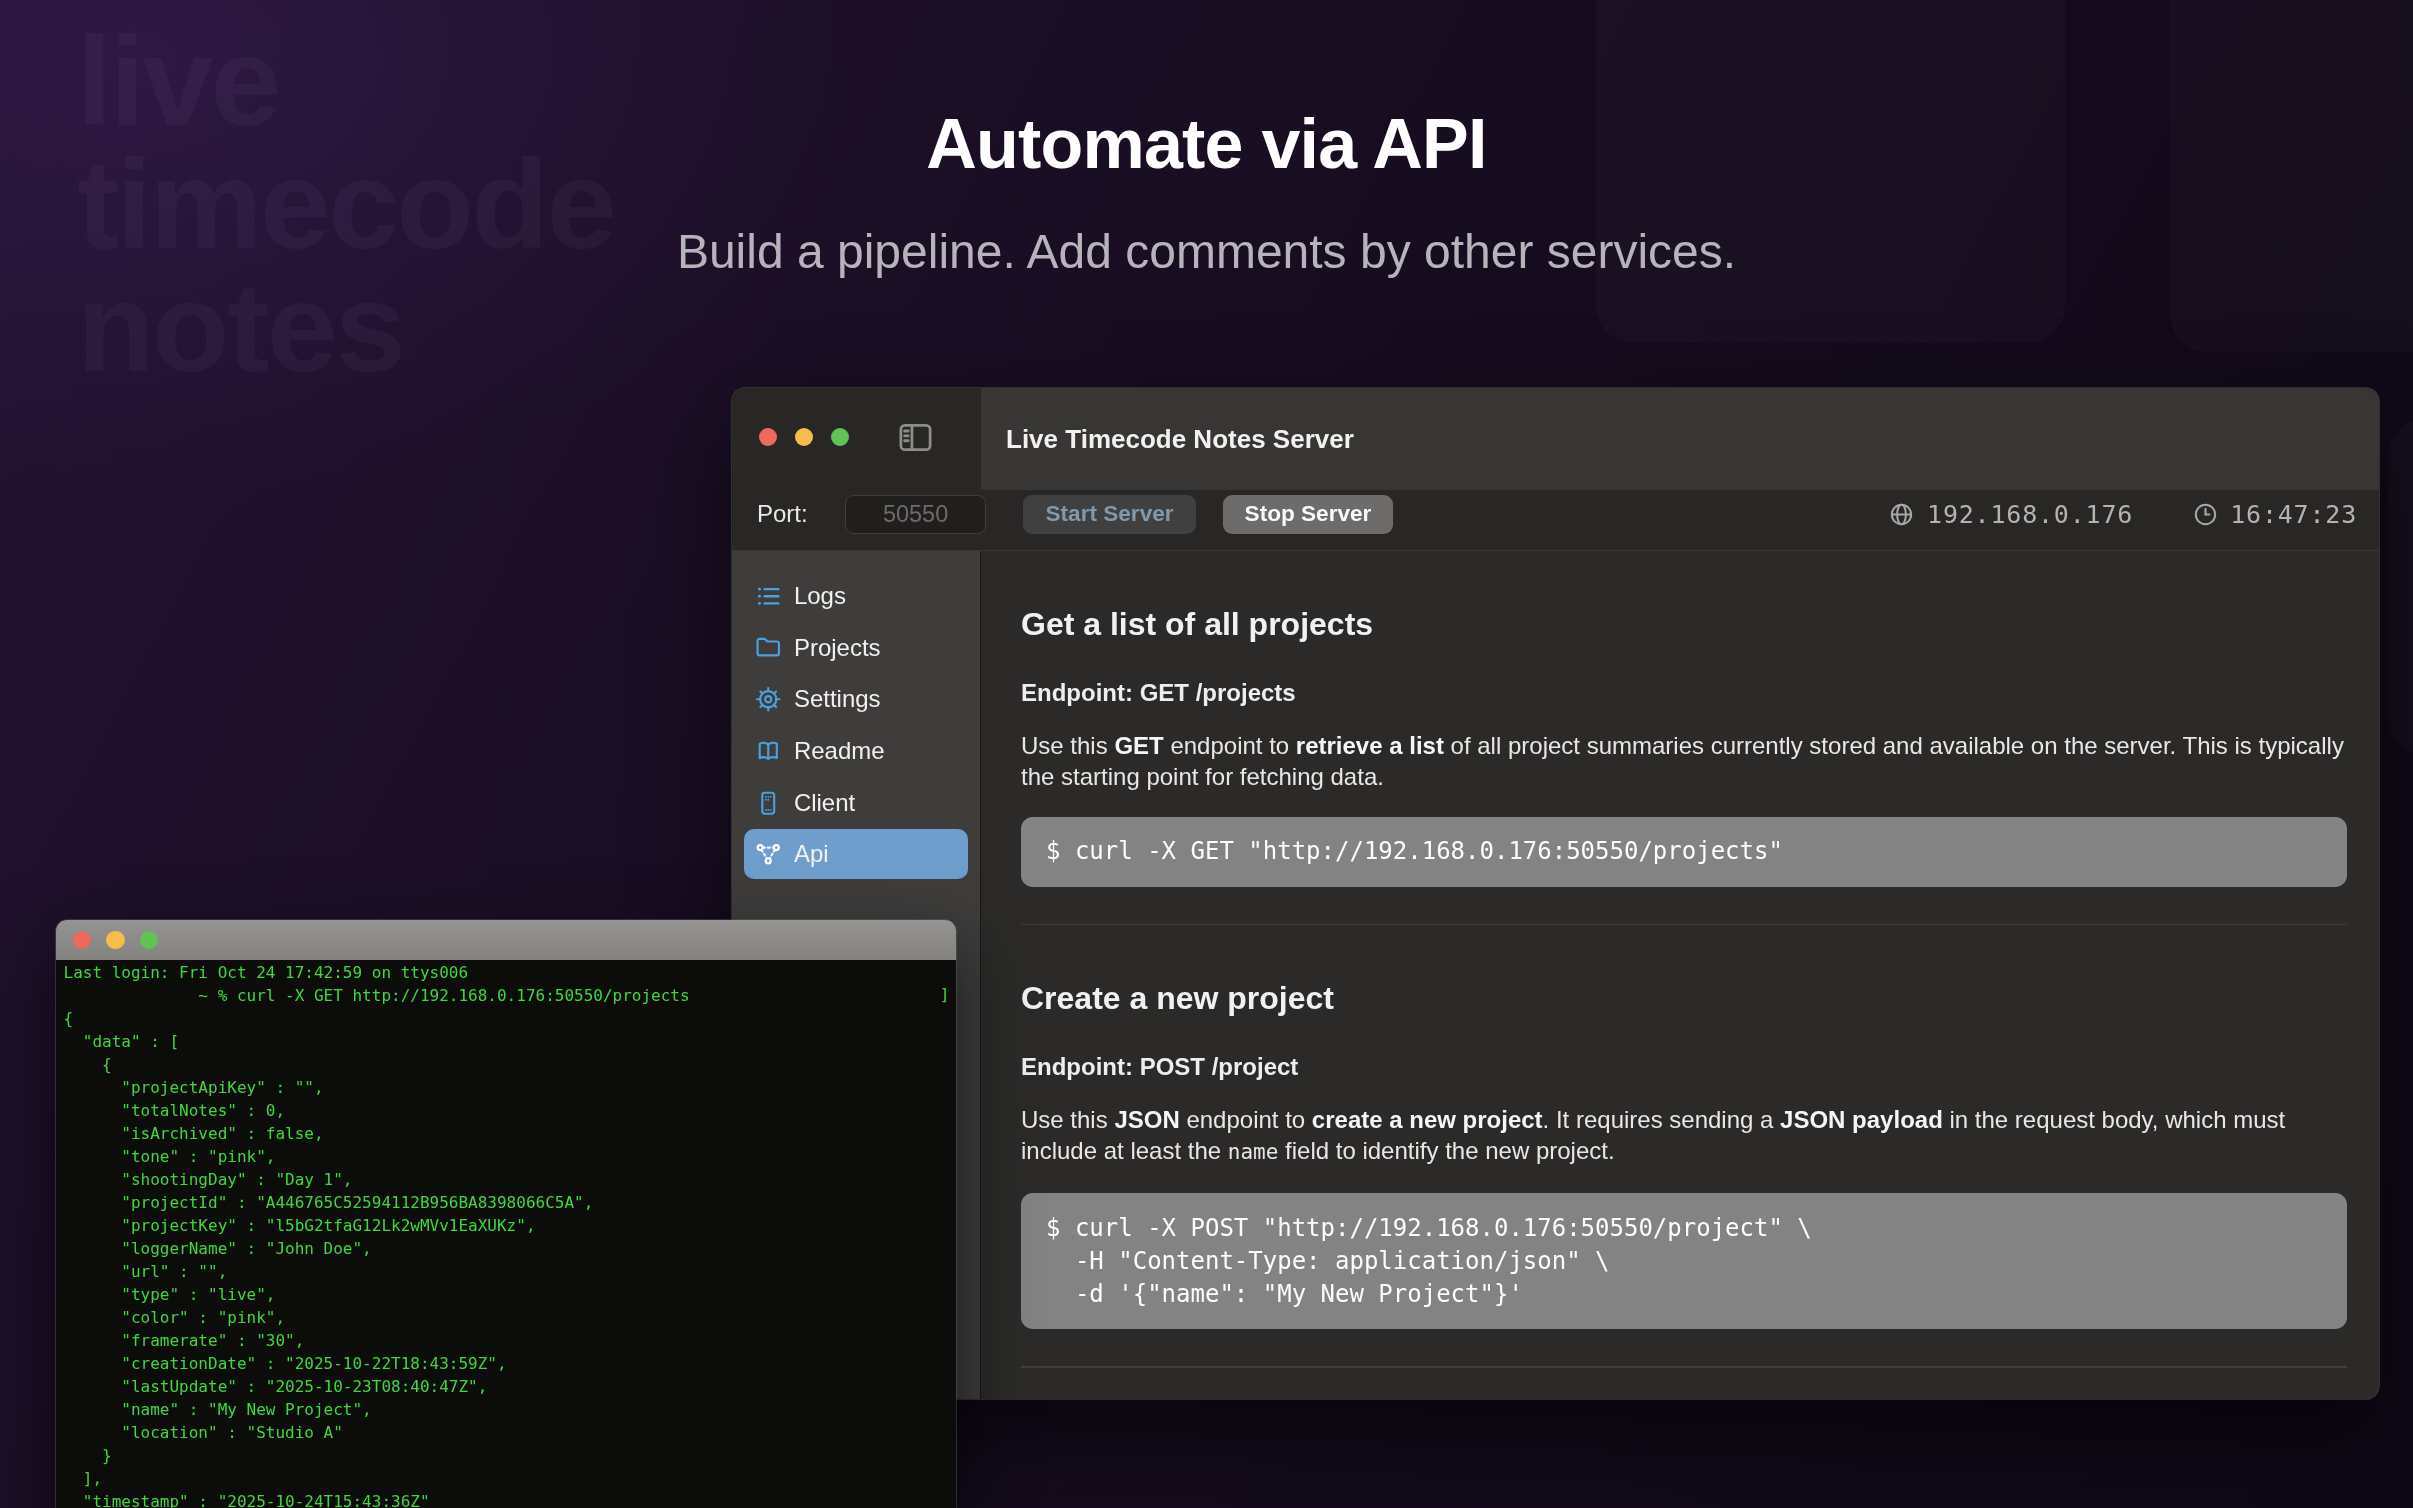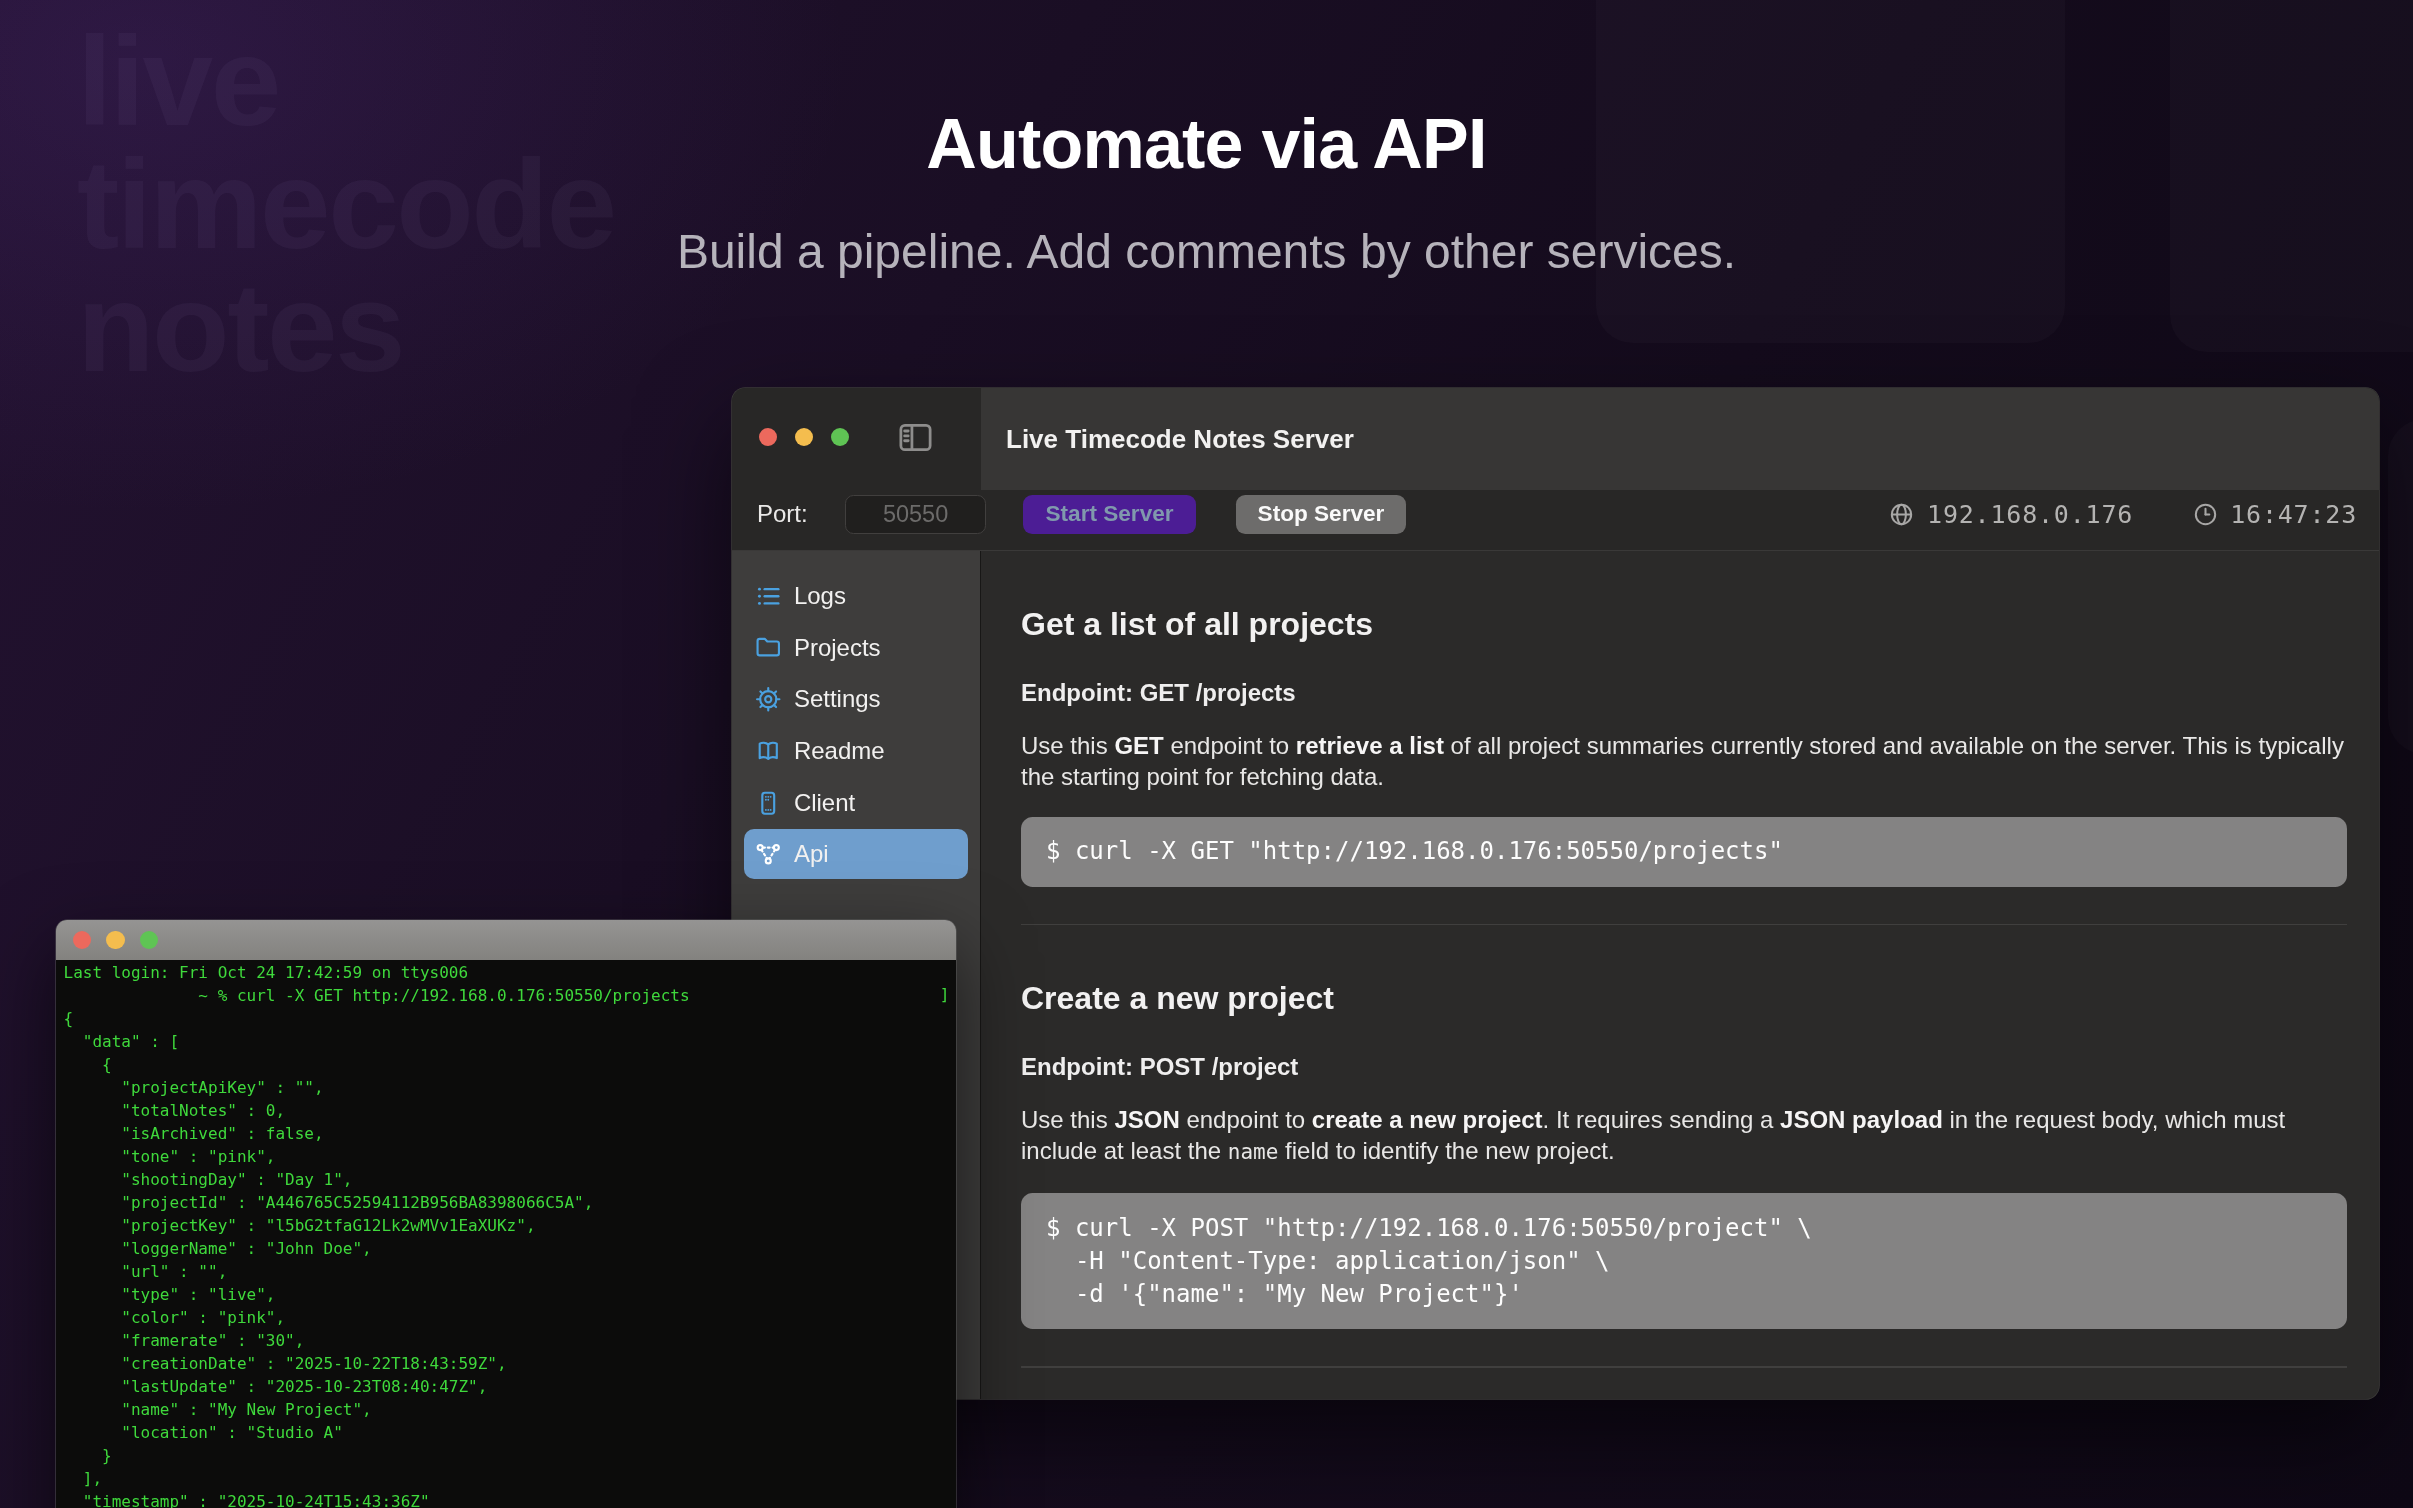--- a/index.html
+++ b/index.html
@@ -43,22 +43,22 @@
   .light{width:18.4px;height:18.4px;border-radius:50%;}
   .sidebar-toggle{position:absolute;left:164px;top:30px;width:39px;height:39px;color:#8e8d8c;}
   .sw-toolbar{position:absolute;left:0;top:90px;right:0;height:72px;display:flex;align-items:center;
     padding:0 22px 0 25px;box-sizing:border-box;gap:24px;}
   .port-label{font-size:24px;color:#eae9e8;}
   .port-input{margin-left:13.4px;width:141px;height:39px;border-radius:8.4px;background:#201f1e;
     border:1.7px solid #413f3e;color:#6c6b6a;font-size:23.5px;text-align:center;
     font-family:"Liberation Sans",sans-serif;box-sizing:border-box;}
   .btn{height:39px;border:none;border-radius:9.2px;font-size:22.6px;font-weight:600;
     font-family:"Liberation Sans",sans-serif;padding:0 22px;}
-  .btn.start{margin-left:13.4px;background:#4c1d95;color:#8099ad;}
-  .btn.stop{margin-left:16px;background:#6d6c6b;color:#fafafa;}
+  .btn.start{margin-left:13.4px;background:#404040;color:#8099ad;}
+  .btn.stop{margin-left:3px;background:#6d6c6b;color:#fafafa;}
   .tb-spacer{flex:1;}
   .tb-status{display:flex;align-items:center;gap:11.7px;color:#a8a7a6;}
   .tb-icon{width:27px;height:27px;color:#a8a7a6;}
   .mono-val{font-family:"DejaVu Sans Mono",monospace;font-size:25px;color:#b4b3b2;letter-spacing:0.8px;}
   .tb-gap{width:35px;}
 
   .sw-body{position:absolute;left:0;top:163px;right:0;bottom:0;display:flex;}
   .sw-sidebar{width:249px;background:#3e3d3c;border-right:1.7px solid #181716;
     border-radius:0 0 0 13.4px;box-sizing:border-box;padding-top:20px;flex:none;}
   .side-item{height:50px;margin:0 11.7px 1.7px 11.7px;border-radius:10px;display:flex;align-items:center;

